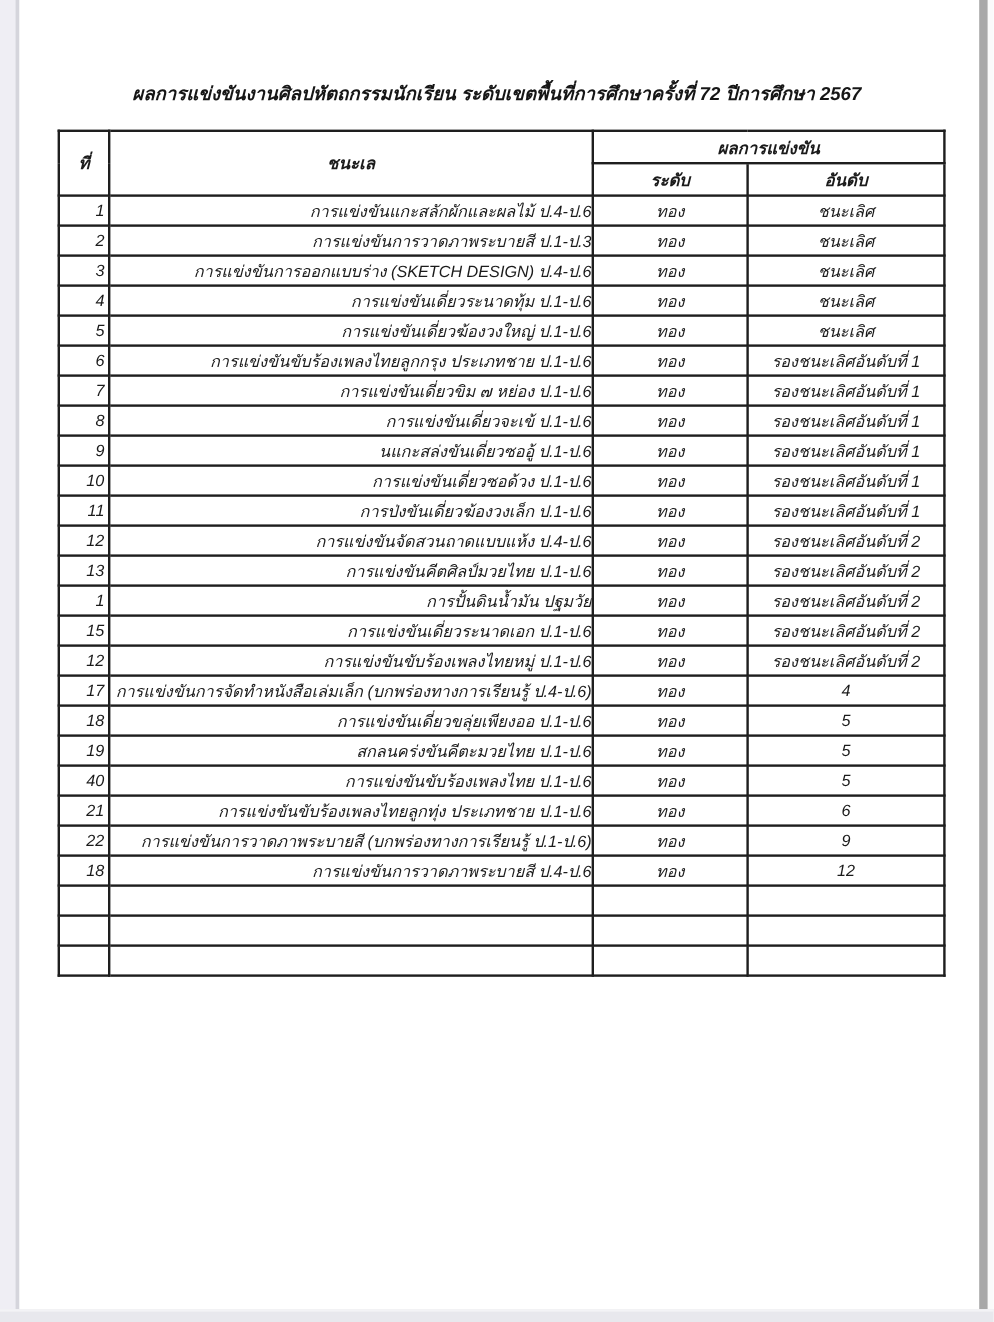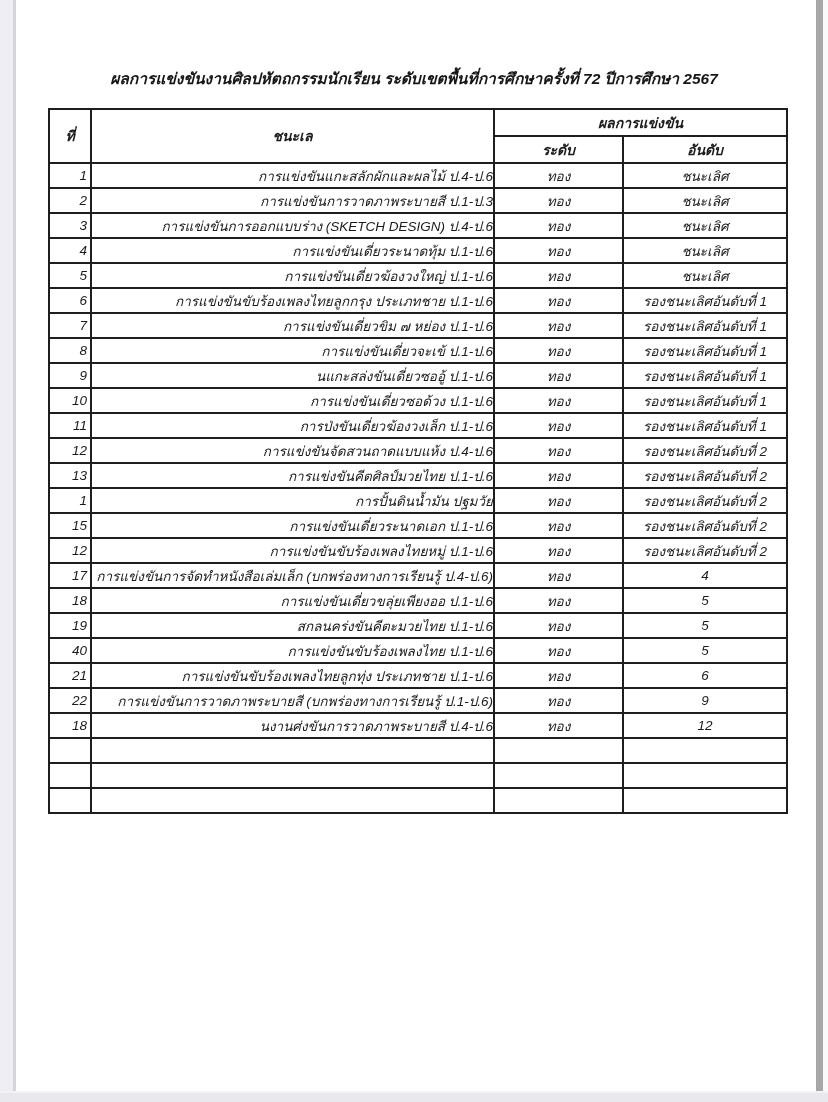--- a/index.html
+++ b/index.html
@@ -223,21 +223,21 @@
           <td class="td-rank">6</td>
         </tr>
         <tr>
           <td class="td-no">22</td>
           <td class="td-item">การแข่งขันการวาดภาพระบายสี (บกพร่องทางการเรียนรู้ ป.1-ป.6)</td>
           <td class="td-level">ทอง</td>
           <td class="td-rank">9</td>
         </tr>
         <tr>
           <td class="td-no">18</td>
-          <td class="td-item">นงานศ่งขันการวาดภาพระบายสี ป.4-ป.6</td>
+          <td class="td-item">การแข่งขันการวาดภาพระบายสี ป.4-ป.6</td>
           <td class="td-level">ทอง</td>
           <td class="td-rank">12</td>
         </tr>
         <tr>
           <td class="td-no"></td>
           <td class="td-item"></td>
           <td class="td-level"></td>
           <td class="td-rank"></td>
         </tr>
         <tr>

